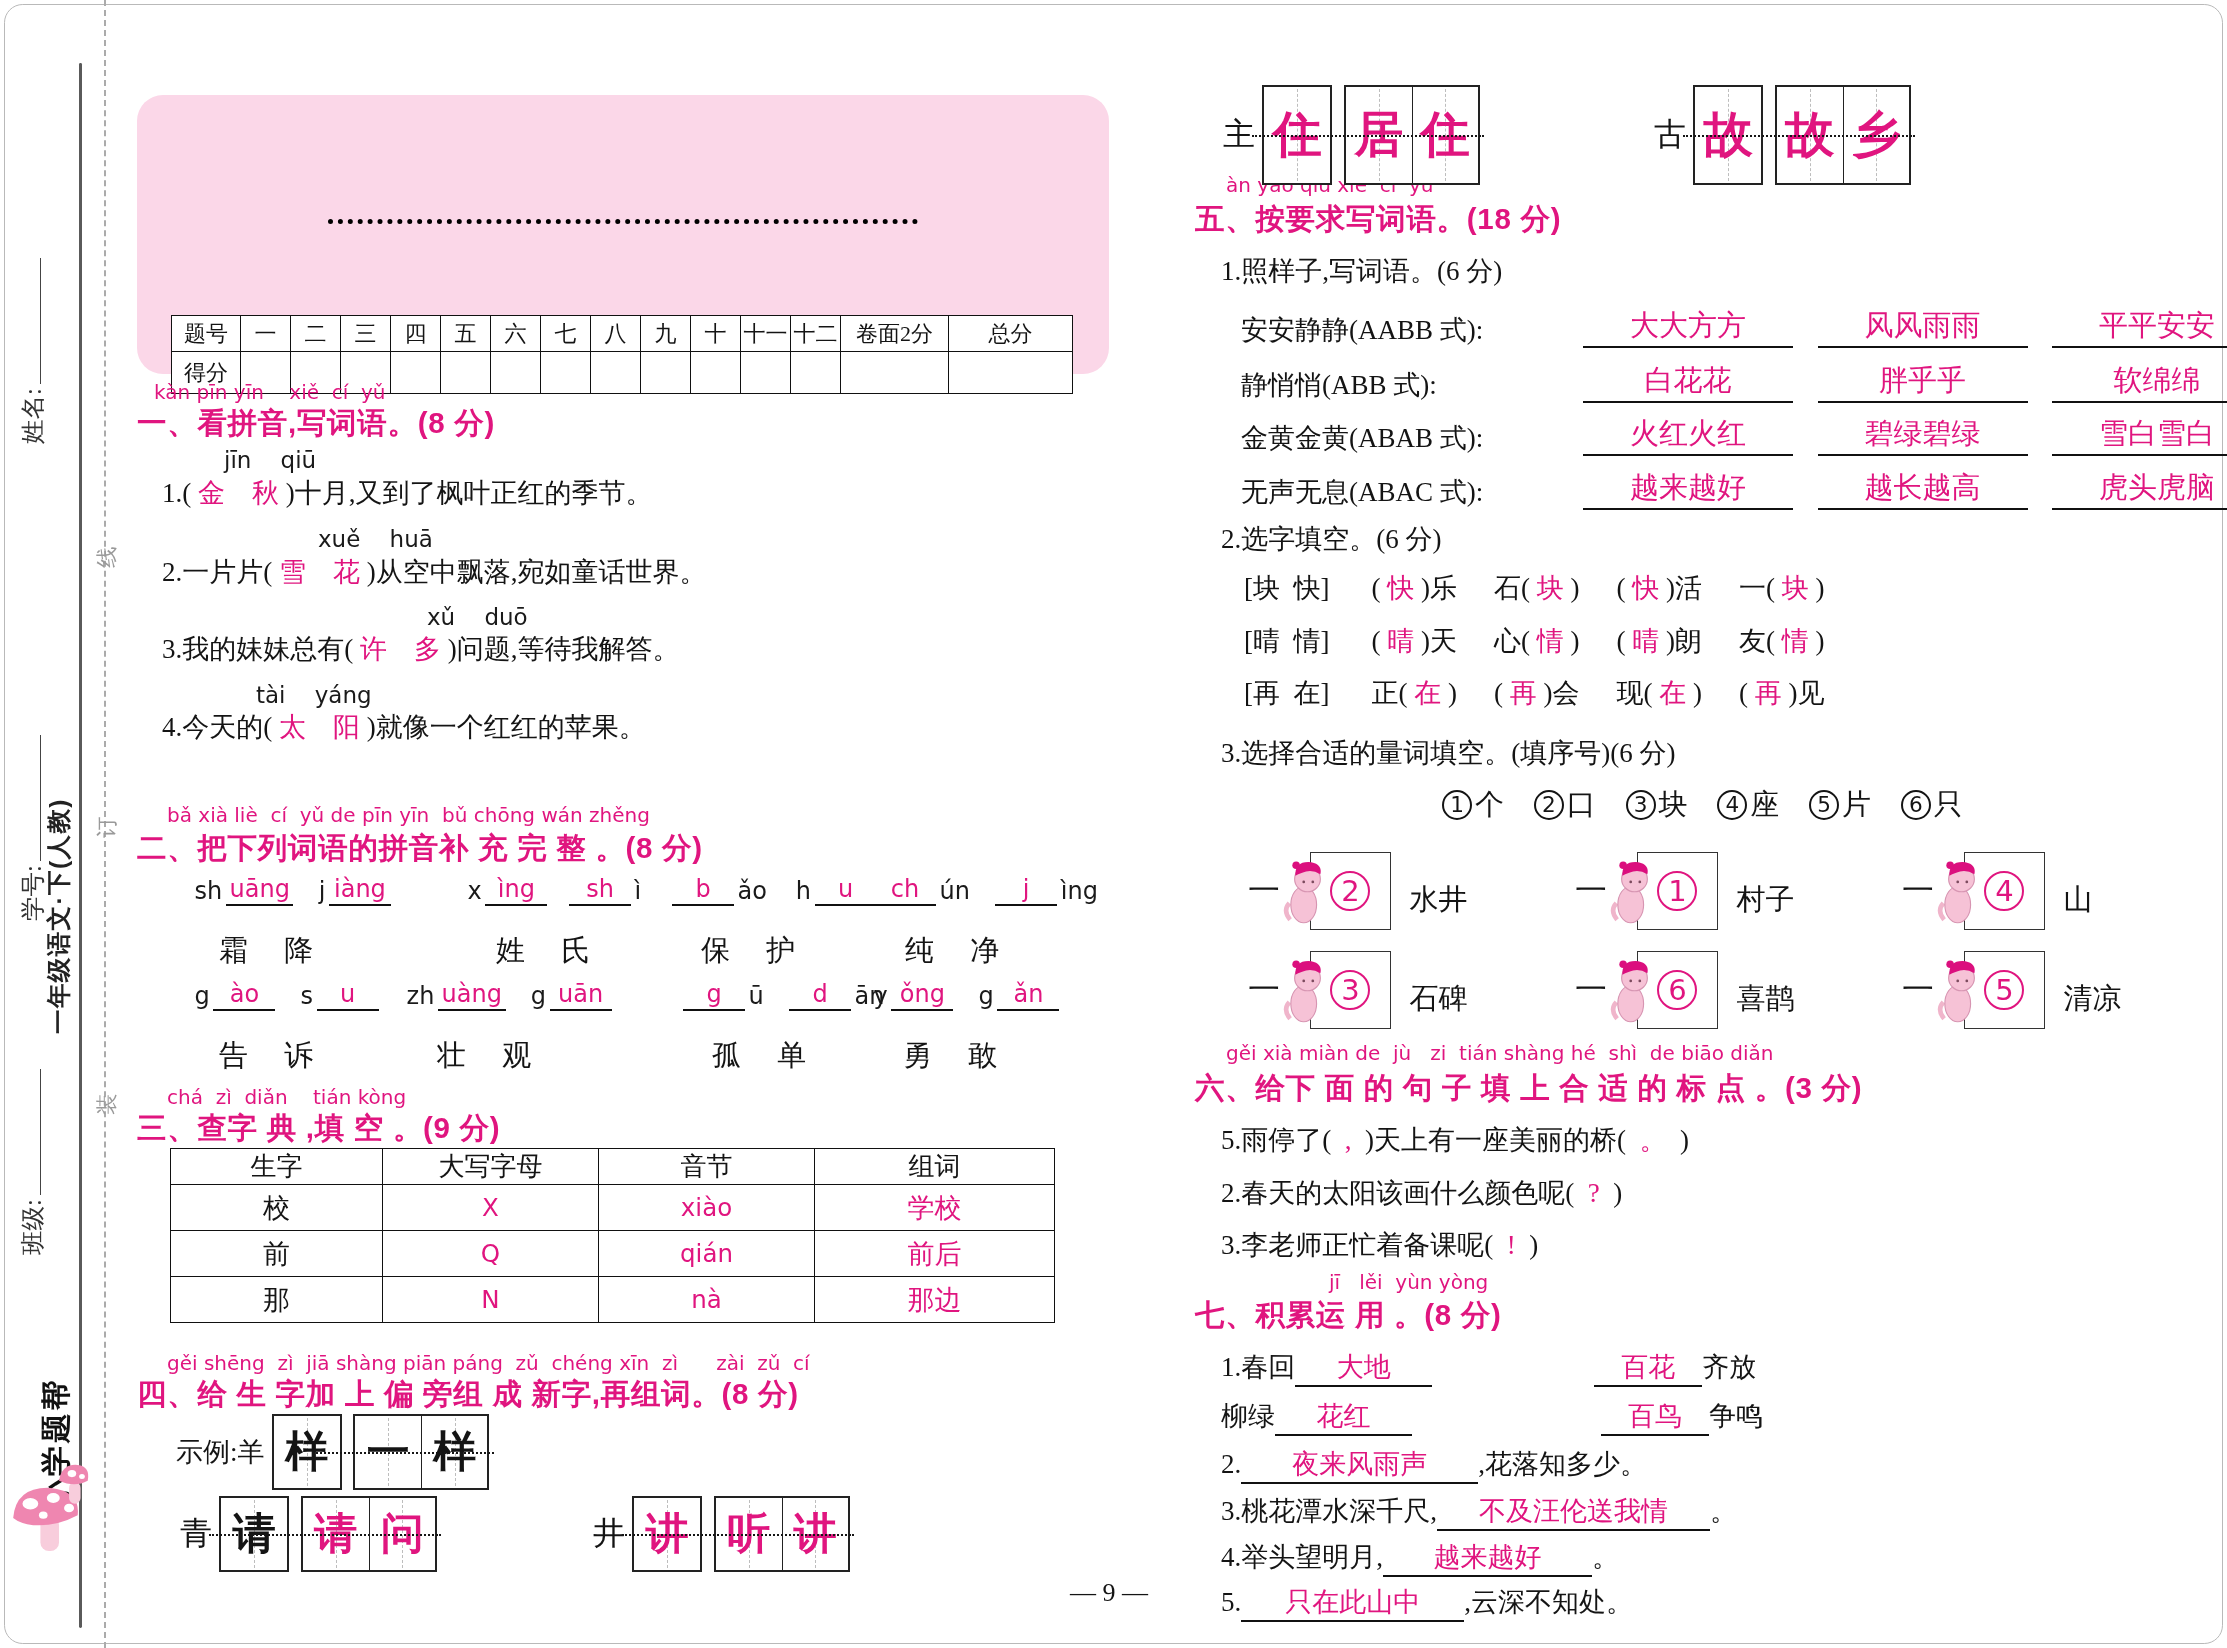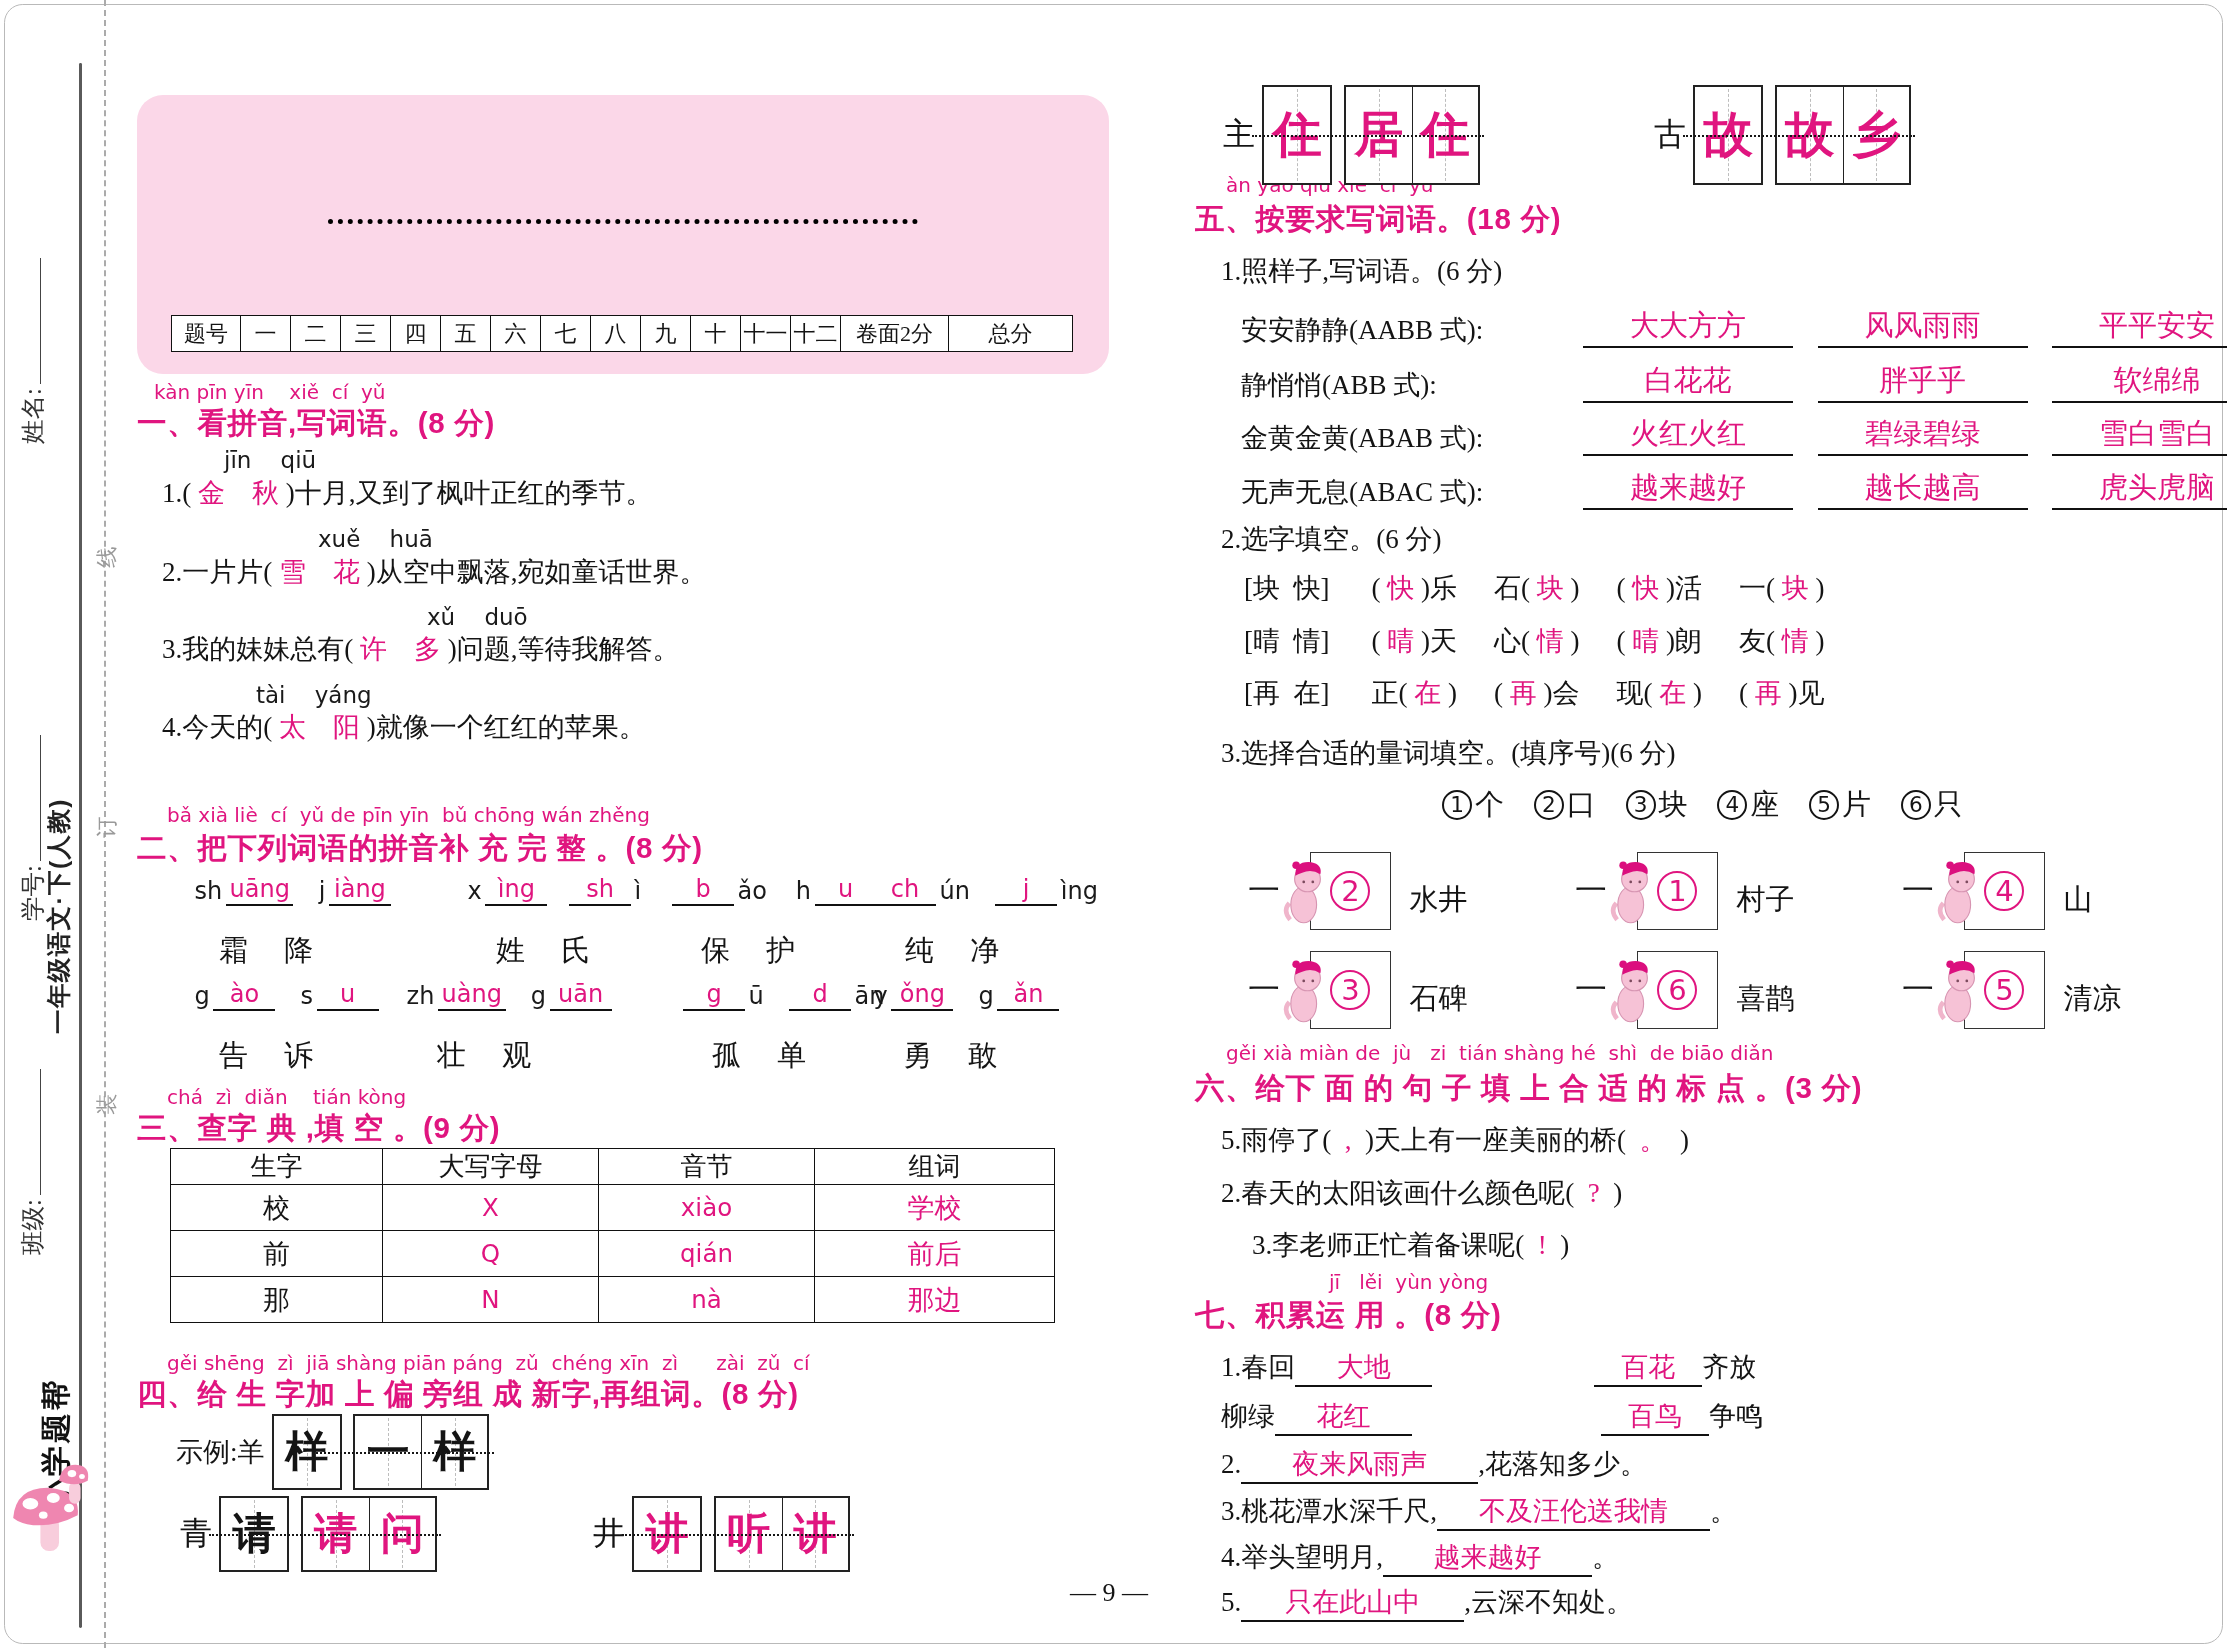--- a/index.html
+++ b/index.html
@@ -134,20 +134,37 @@
       <th style="width:50px">五</th>
       <th style="width:50px">六</th>
       <th style="width:50px">七</th>
       <th style="width:50px">八</th>
       <th style="width:50px">九</th>
       <th style="width:50px">十</th>
       <th style="width:50px">十一</th>
       <th style="width:50px">十二</th>
       <th style="width:108px">卷面2分</th>
       <th style="width:124px">总分</th>
+    </tr>
+    <tr>
+      <td>得分</td>
+      <td></td>
+          <td></td>
+      <td></td>
+          <td></td>
+      <td></td>
+          <td></td>
+      <td></td>
+          <td></td>
+      <td></td>
+          <td></td>
+      <td></td>
+          <td></td>
+      <td></td>
+          <td></td>
     </tr>
   </tbody>
     </table>
 </div>
 
 <div class="abs pyp" style="left:154px;top:380px;">kàn pīn yīn    xiě  cí  yǔ</div>
 <div class="abs sect" style="left:137px;top:404px;">一、看拼音,写词语。(8 分)</div>
 
 <div class="abs pyk" style="left:224px;top:447px;">jīn    qiū</div>
 <div class="abs line" style="left:162px;top:475px;"><span>1.( </span><span class="ans">金    秋</span><span> )十月,又到了枫叶正红的季节。</span></div>
@@ -554,21 +571,21 @@
   <div class="mbox">
       <span class="circ">5</span>
     </div>
   <span class="mword">清凉</span>
 </div>
 
 <div class="abs pyp" style="left:1226px;top:1041px;">gěi xià miàn de  jù   zi  tián shàng hé  shì  de biāo diǎn</div>
 <div class="abs sect" style="left:1195px;top:1069px;">六、给下 面 的 句 子 填 上 合 适 的 标 点 。(3 分)</div>
 <div class="abs line" style="left:1221px;top:1122px;"><span>5.雨停了(  </span><span class="ans">,</span><span>  )天上有一座美丽的桥(  </span><span class="ans">。</span><span>  )</span></div>
 <div class="abs line" style="left:1221px;top:1175px;"><span>2.春天的太阳该画什么颜色呢(  </span><span class="ans">?</span><span>  )</span></div>
-<div class="abs line" style="left:1221px;top:1227px;margin-left:31px;"><span>3.李老师正忙着备课呢(  </span><span class="ans">!</span><span>  )</span></div>
+<div class="abs line" style="left:1221px;top:1227px;"><span>3.李老师正忙着备课呢(  </span><span class="ans">!</span><span>  )</span></div>
 
 <div class="abs pyp" style="left:1329px;top:1270px;">jī   lěi  yùn yòng</div>
 <div class="abs sect" style="left:1195px;top:1296px;">七、积累运 用 。(8 分)</div>
 
 <div class="abs line" style="left:1221px;top:1349px;"><span>1.春回</span><span class="blank" style="min-width:137px">大地</span><span style="display:inline-block;width:162px"></span><span class="blank" style="min-width:108px">百花</span><span>齐放</span></div>
 <div class="abs line" style="left:1221px;top:1398px;"><span>柳绿</span><span class="blank" style="min-width:137px">花红</span><span style="display:inline-block;width:189px"></span><span class="blank" style="min-width:108px">百鸟</span><span>争鸣</span></div>
 <div class="abs line" style="left:1221px;top:1446px;"><span>2.</span><span class="blank" style="min-width:237px">夜来风雨声</span><span>,花落知多少。</span></div>
 <div class="abs line" style="left:1221px;top:1493px;"><span>3.桃花潭水深千尺,</span><span class="blank" style="min-width:273px">不及汪伦送我情</span><span>。</span></div>
 <div class="abs line" style="left:1221px;top:1539px;"><span>4.举头望明月,</span><span class="blank" style="min-width:209px">越来越好</span><span>。</span></div>
 <div class="abs line" style="left:1221px;top:1584px;"><span>5.</span><span class="blank" style="min-width:223px">只在此山中</span><span>,云深不知处。</span></div>

